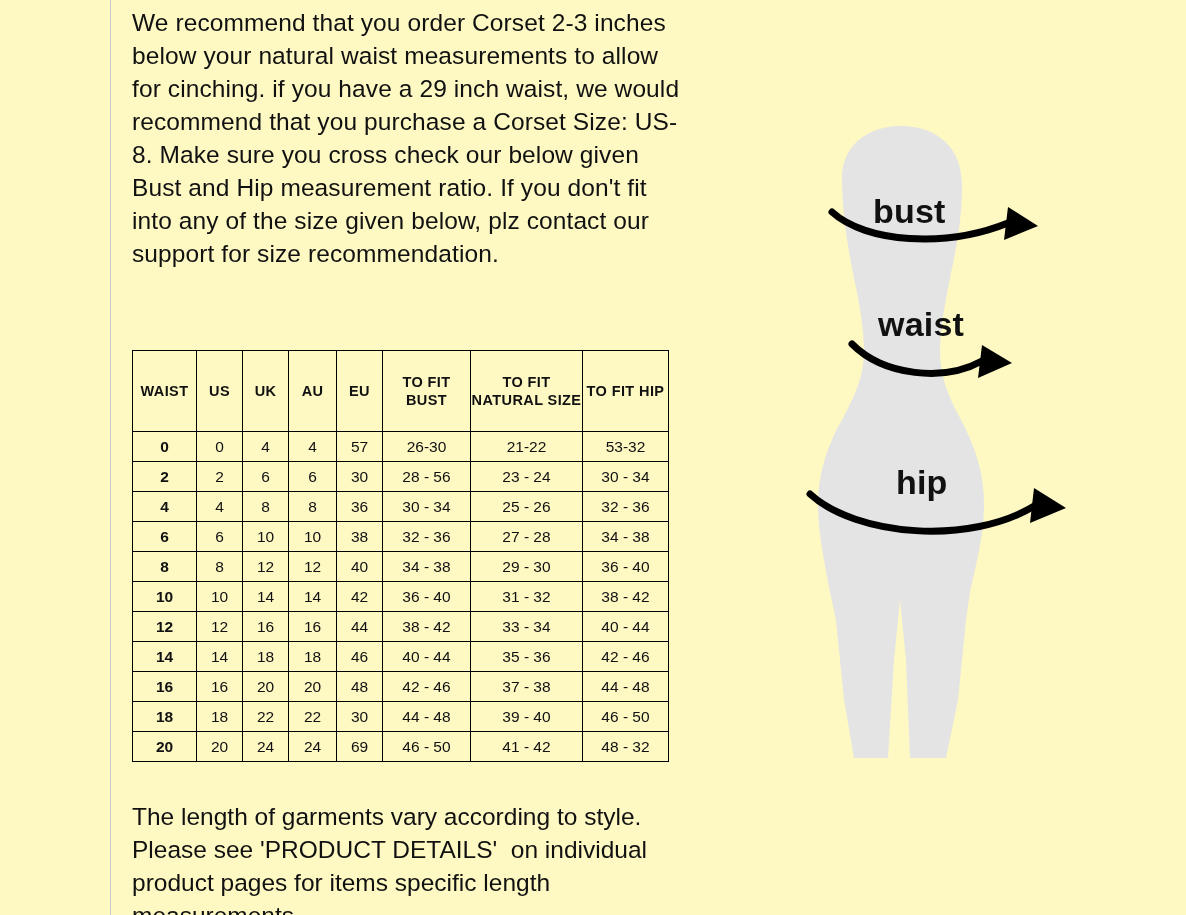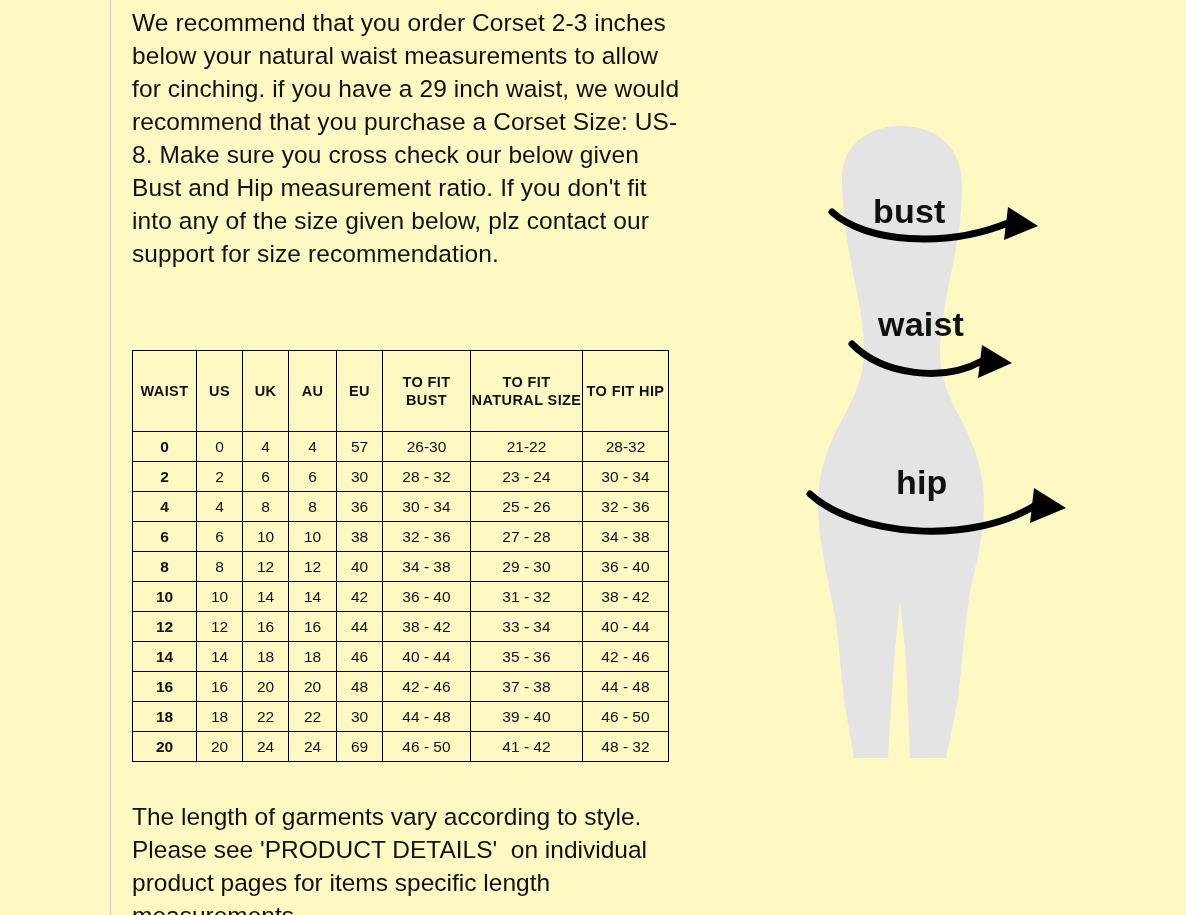--- a/index.html
+++ b/index.html
@@ -157,29 +157,29 @@
       </thead>
       <tbody>
         <tr>
           <td class="size-col">0</td>
           <td>0</td>
           <td>4</td>
           <td>4</td>
           <td>57</td>
           <td>26-30</td>
           <td>21-22</td>
-          <td>28-32</td>
+          <td>53-32</td>
         </tr>
         <tr>
           <td class="size-col">2</td>
           <td>2</td>
           <td>6</td>
           <td>6</td>
           <td>30</td>
-          <td>28 - 32</td>
+          <td>28 - 56</td>
           <td>23 - 24</td>
           <td>30 - 34</td>
         </tr>
         <tr>
           <td class="size-col">4</td>
           <td>4</td>
           <td>8</td>
           <td>8</td>
           <td>36</td>
           <td>30 - 34</td>

